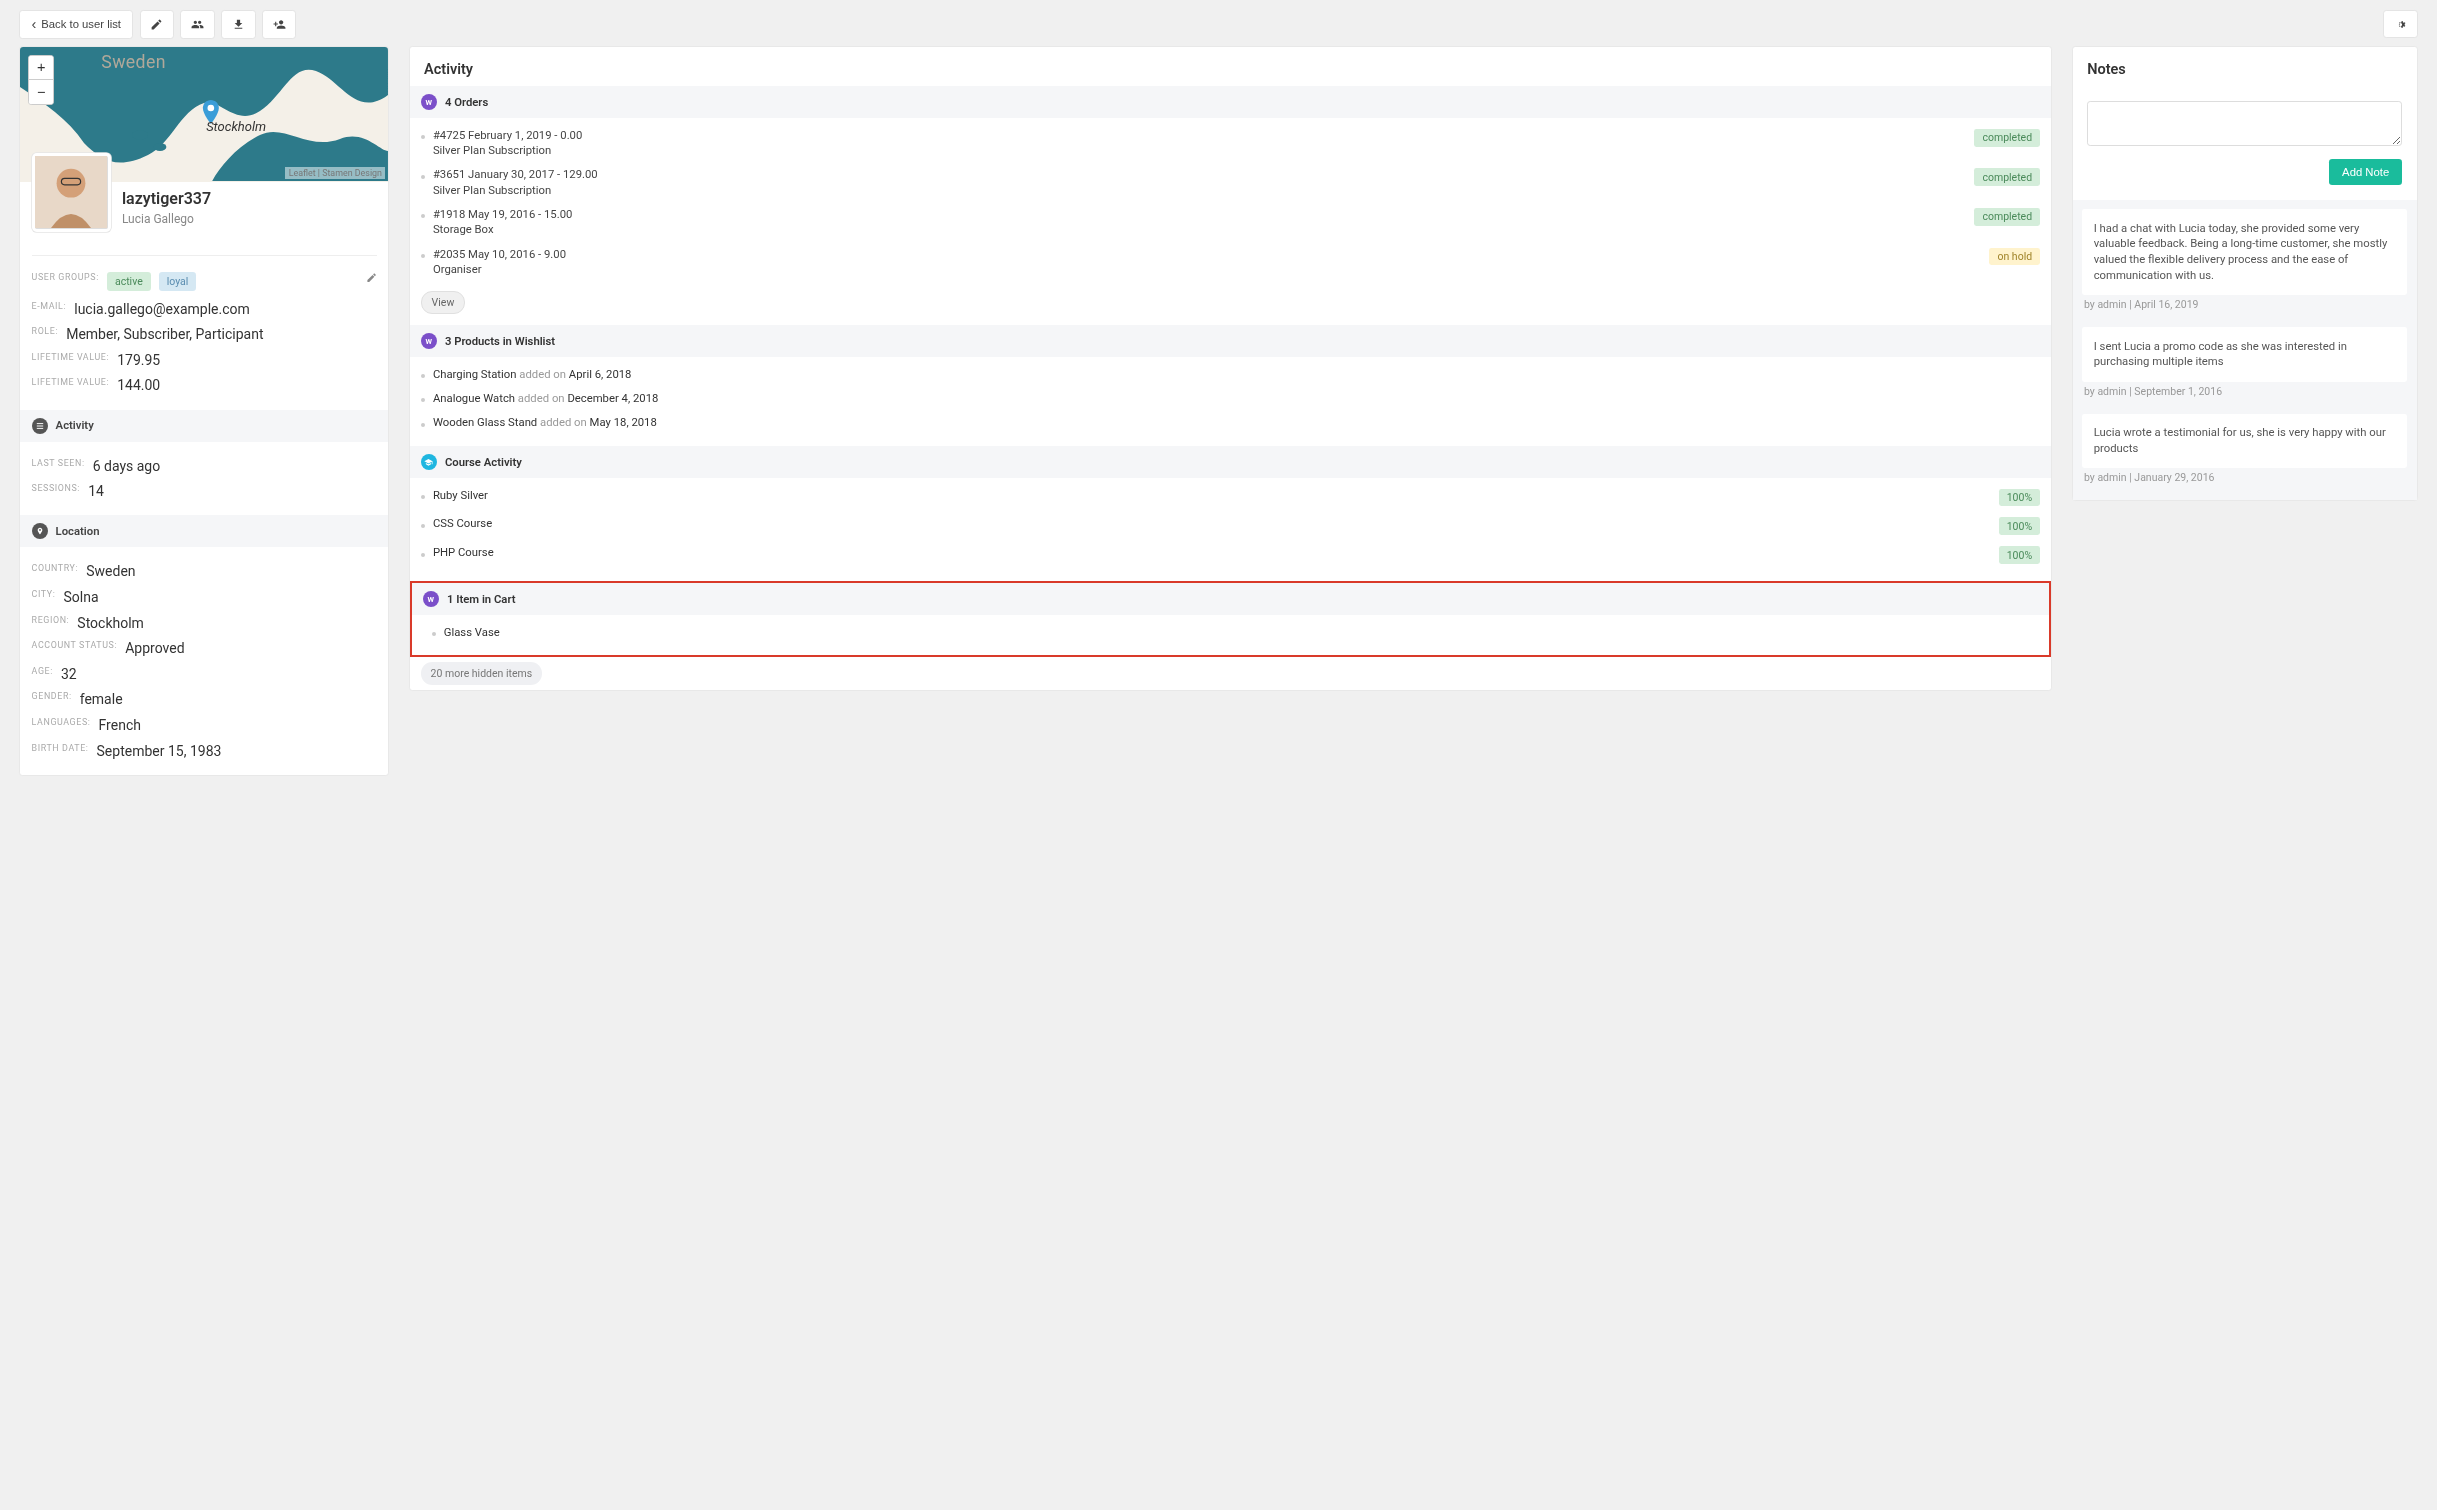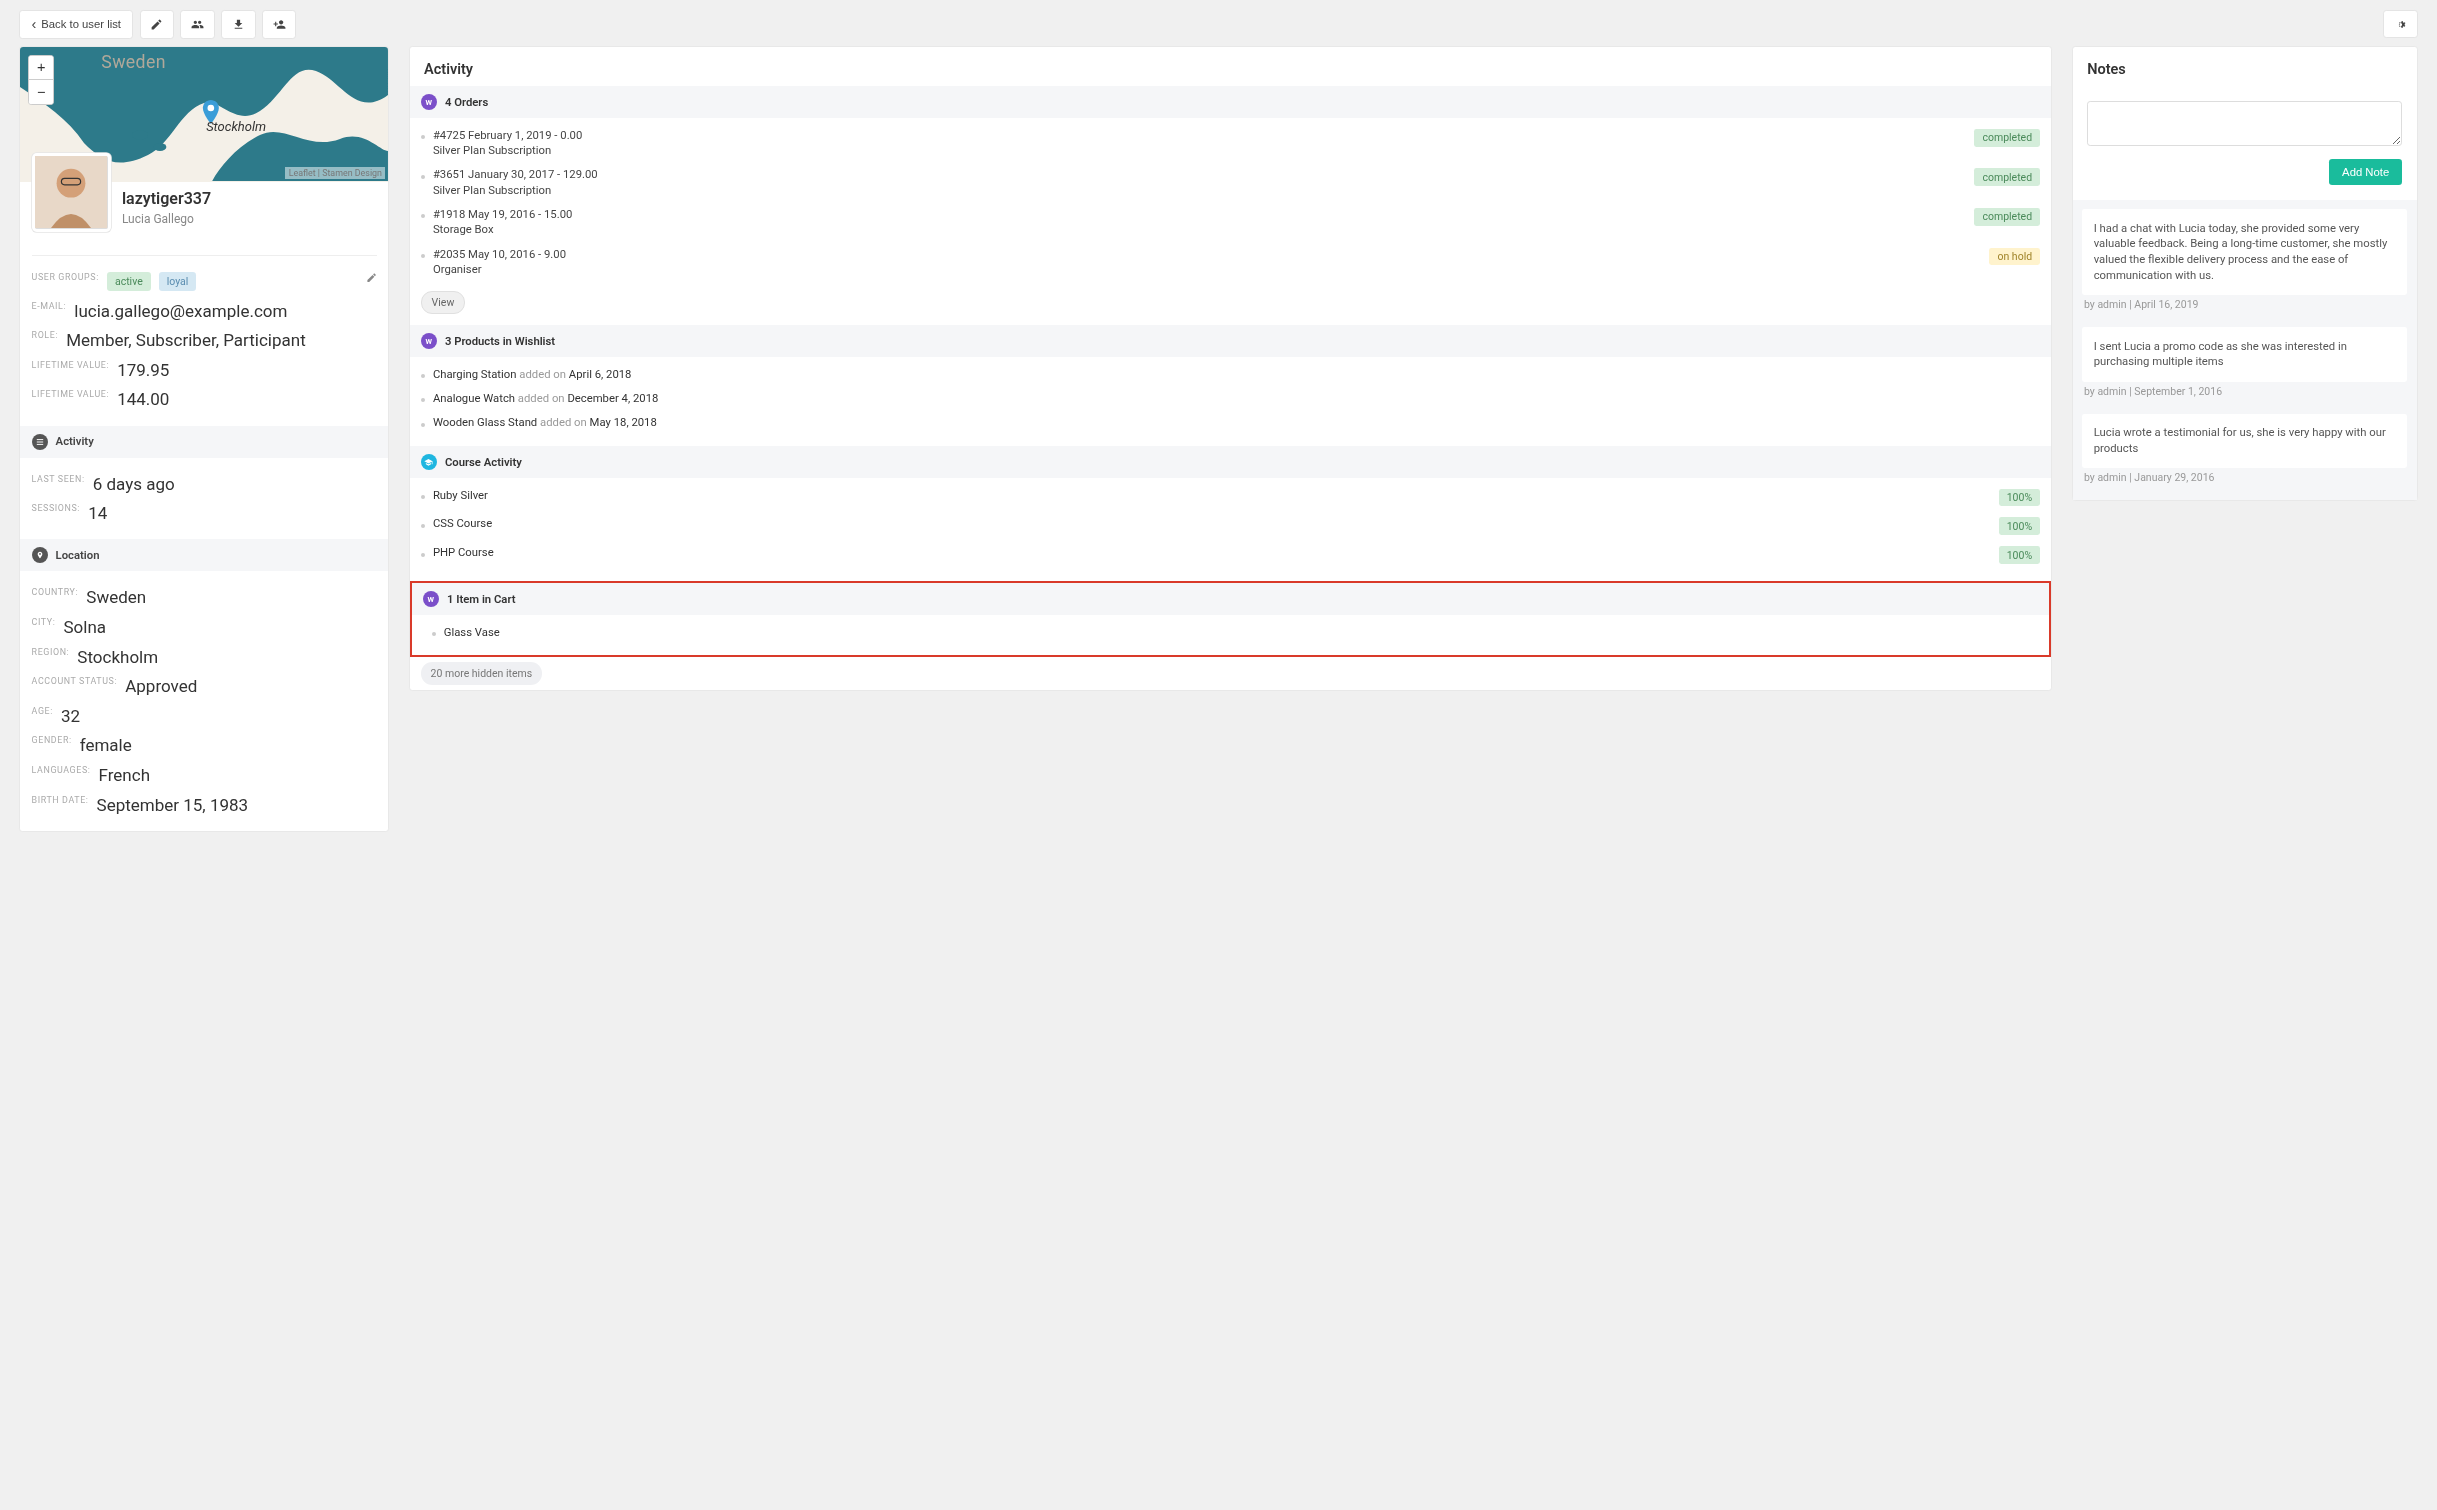--- a/index.html
+++ b/index.html
@@ -24,21 +24,21 @@
 .map-attr { position: absolute; right: 3.2px; bottom: 3.2px; font-size: 8.9px; color: #777; background: rgba(255,255,255,0.5); padding: 0.8px 3.2px; }
 .avatar-row { display: flex; align-items: flex-end; margin-top: -29px; padding: 0 11.3px; gap: 11.3px; position: relative; }
 .avatar { width: 79px; height: 79px; border: 3.2px solid #fff; border-radius: 4.8px; background: #ddd center/cover; box-shadow: 0 0 0 0.8px #e5e5e5; }
 .names { margin-bottom: 6.4px; }
 .username { font-size: 16px; font-weight: 600; color: #333; }
 .fullname { color: #888; font-size: 12px; margin-top: 3.2px; }
 .section-body { padding: 11.3px; }
 .hr { border-top: 0.8px solid #eee; margin: 11.3px 0; }
 .kv { display: flex; gap: 8px; padding: 4.8px 0; }
 .kv-label { font-size: 8.9px; letter-spacing: 0.6px; text-transform: uppercase; color: #aaa; }
-.kv-value { color: #333; font-size: 17px; }
+.kv-value { color: #333; font-size: 14px; }
 .badge { display: inline-block; padding: 3.2px 8px; border-radius: 3.2px; font-size: 10.5px; }
 .badge-green { background: #d4edda; color: #4a8a5a; }
 .badge-blue { background: #d5e8f3; color: #5a8db0; }
 .edit-pencil { margin-left: auto; color: #888; cursor: pointer; }
 .section-header { background: #f5f6f8; padding: 8px 11.3px; display: flex; align-items: center; gap: 8px; font-weight: 600; color: #444; }
 .round-icon { width: 16px; height: 16px; border-radius: 50%; background: #555; display:inline-flex; align-items: center; justify-content: center; color: #fff; font-size: 8.9px; flex-shrink:0; }
 .round-icon.purple { background: #7b4fc9; }
 .round-icon.teal { background: #1fb6e0; }
 .panel-title { font-size: 14.5px; font-weight: 600; padding: 14.5px 14.5px 8px; }
 .sub-header { background: #f5f6f8; padding: 8px 11.3px; display: flex; align-items: center; gap: 8px; font-weight: 600; }

